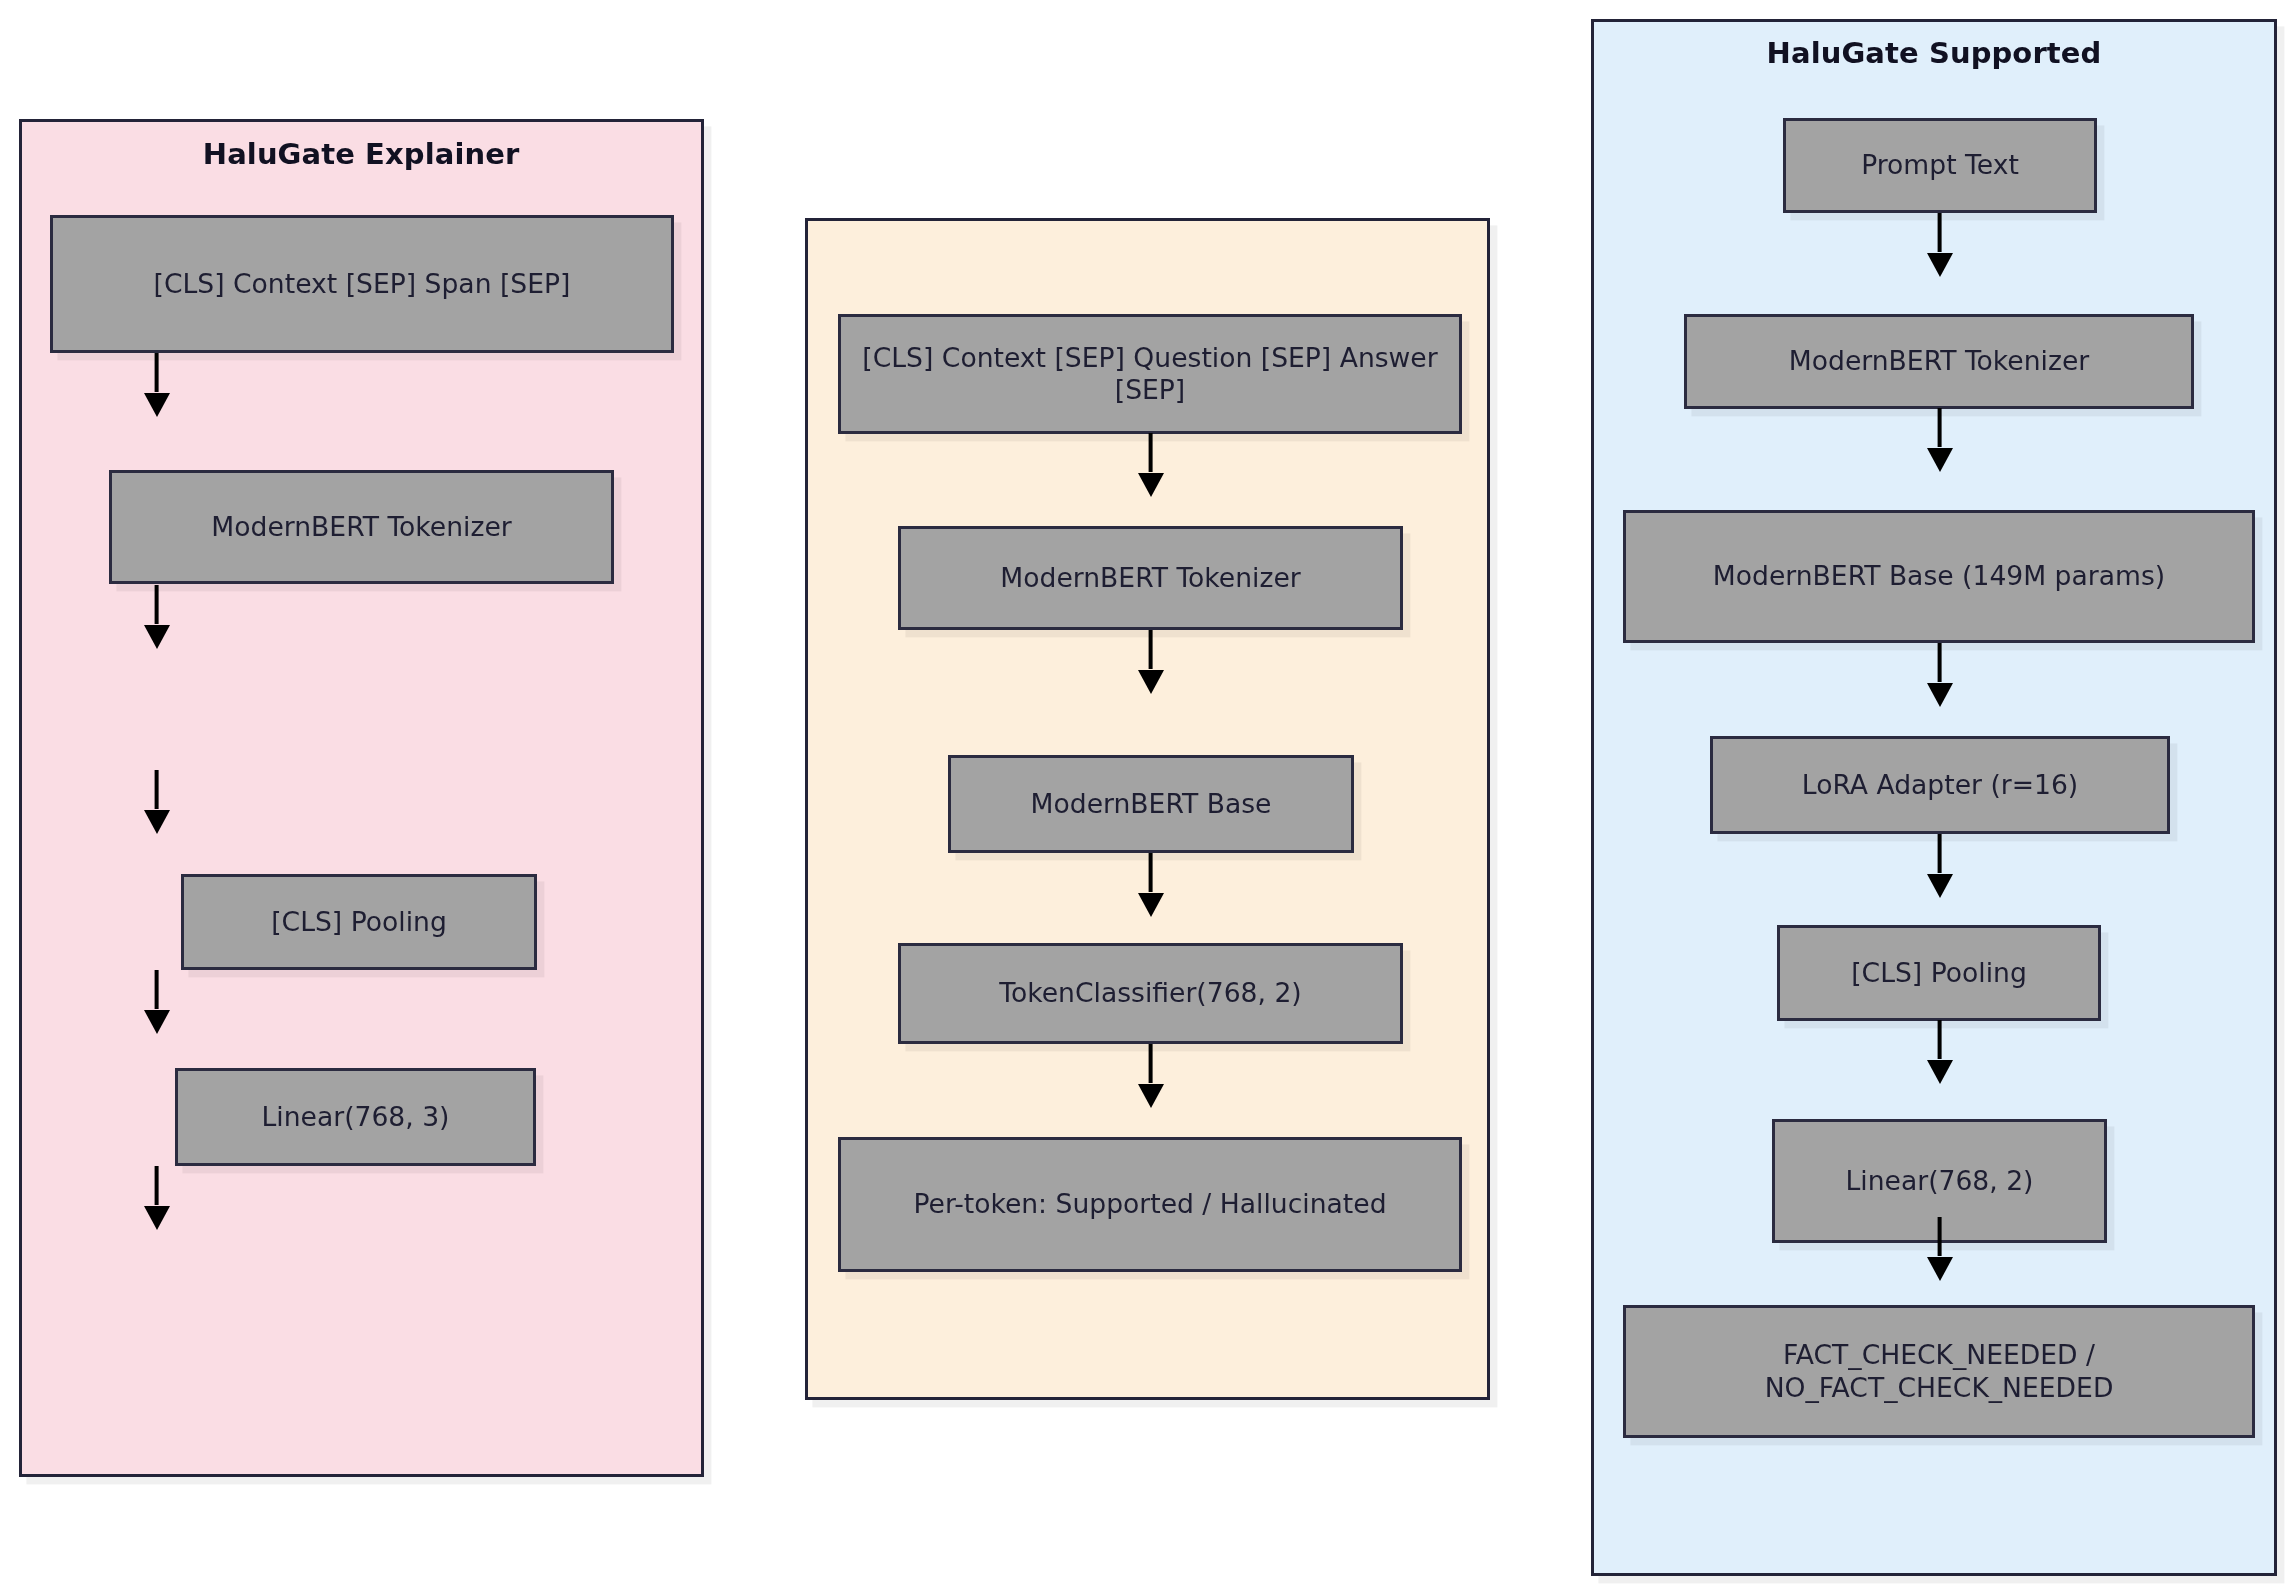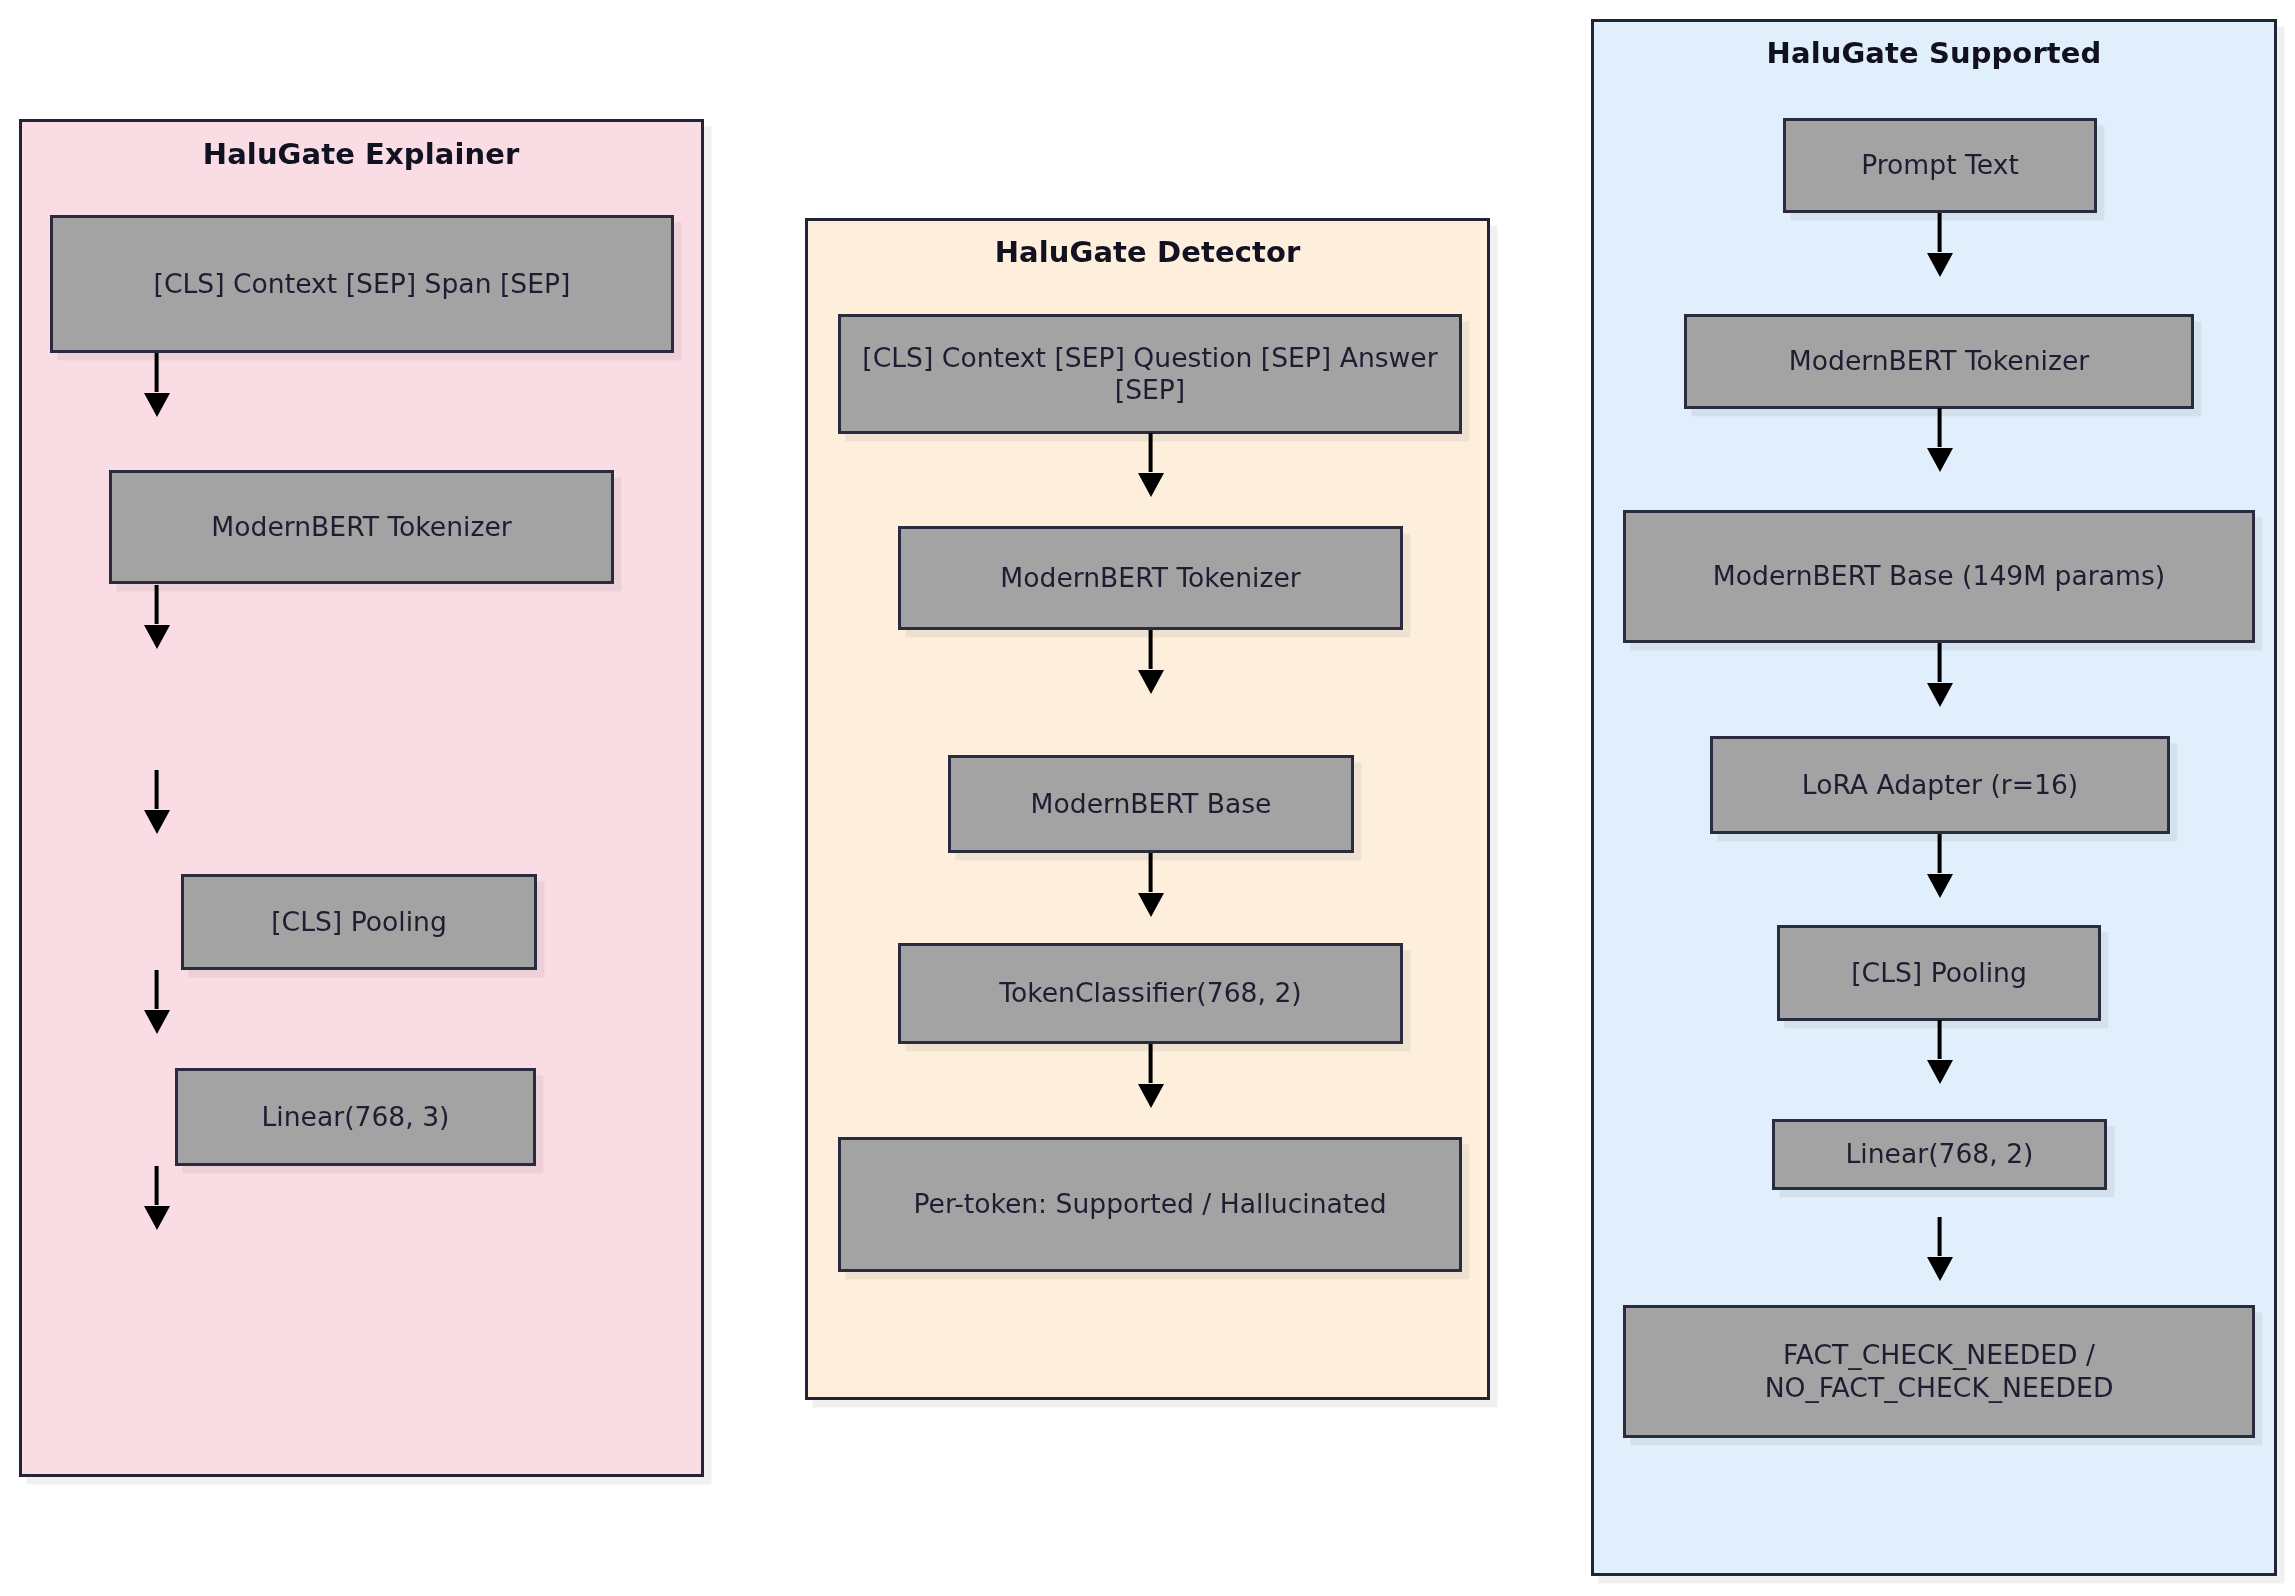--- a/index.html
+++ b/index.html
@@ -103,21 +103,20 @@
   <div class="node" style="left:175px;top:1068px;width:361px;height:98px;">
     <span>Linear(768, 3)</span>
   </div>
   <div class="arrow" style="left:130px;top:1166px;width:53px;height:64px;">
     <div class="shaft" style="height:39px;"></div>
       <div class="head"></div>
   </div>
 
 
   <div class="panel" id="panel-detector"></div>
-  <div class="panel-title" style="left:805px;top:235px;width:685px;">HaluGate Detector</div>
 
   <div class="node" style="left:838px;top:314px;width:624px;height:120px;">
     <span>[CLS] Context [SEP] Question [SEP] Answer [SEP]</span>
   </div>
   <div class="arrow" style="left:1124px;top:433px;width:53px;height:64px;">
     <div class="shaft" style="height:39px;"></div>
       <div class="head"></div>
   </div>
 
   <div class="node" style="left:898px;top:526px;width:505px;height:104px;">
@@ -184,21 +183,21 @@
   </div>
 
   <div class="node" style="left:1777px;top:925px;width:324px;height:96px;">
     <span>[CLS] Pooling</span>
   </div>
   <div class="arrow" style="left:1913px;top:1020px;width:53px;height:64px;">
     <div class="shaft" style="height:39px;"></div>
       <div class="head"></div>
   </div>
 
-  <div class="node" style="left:1772px;top:1119px;width:335px;height:71px;">
+  <div class="node" style="left:1772px;top:1119px;width:335px;height:124px;">
     <span>Linear(768, 2)</span>
   </div>
   <div class="arrow" style="left:1913px;top:1217px;width:53px;height:64px;">
     <div class="shaft" style="height:39px;"></div>
       <div class="head"></div>
   </div>
 
   <div class="node" style="left:1623px;top:1305px;width:632px;height:133px;">
     <span>FACT_CHECK_NEEDED / NO_FACT_CHECK_NEEDED</span>
   </div>

